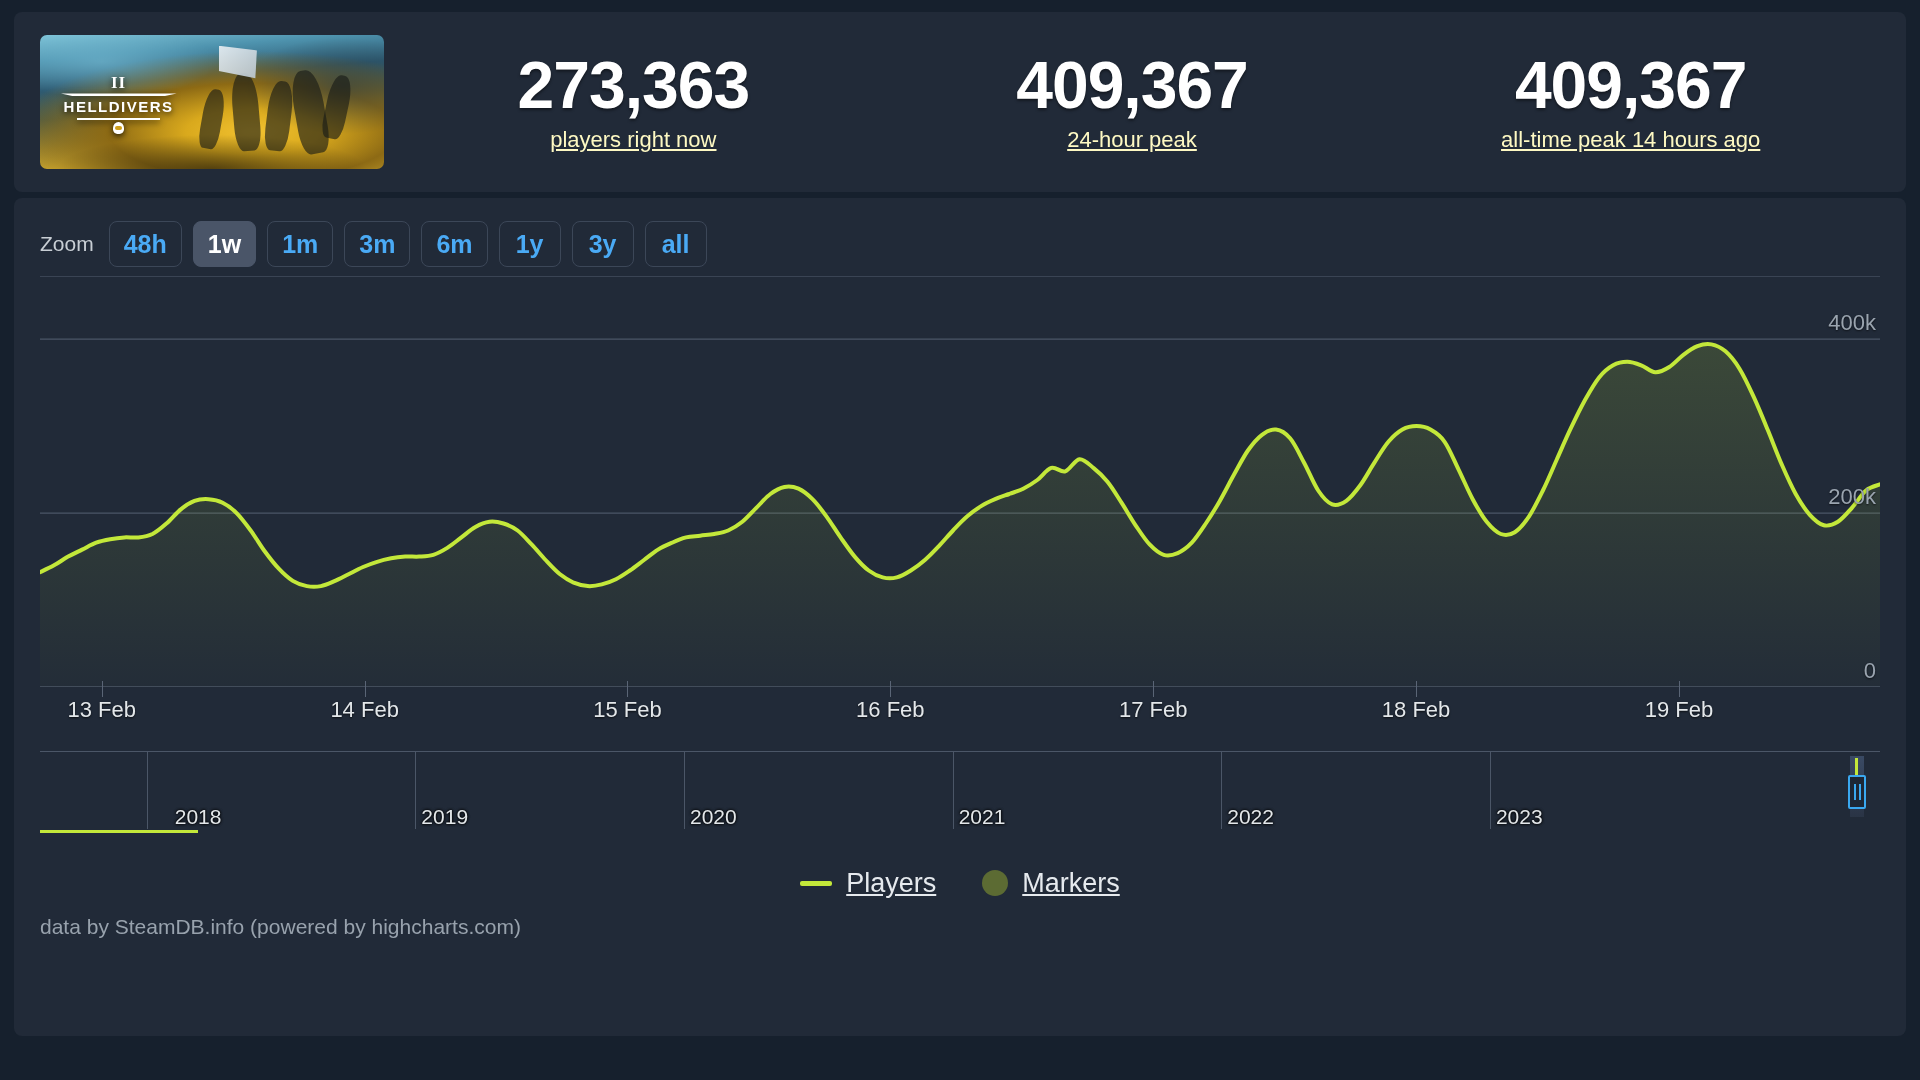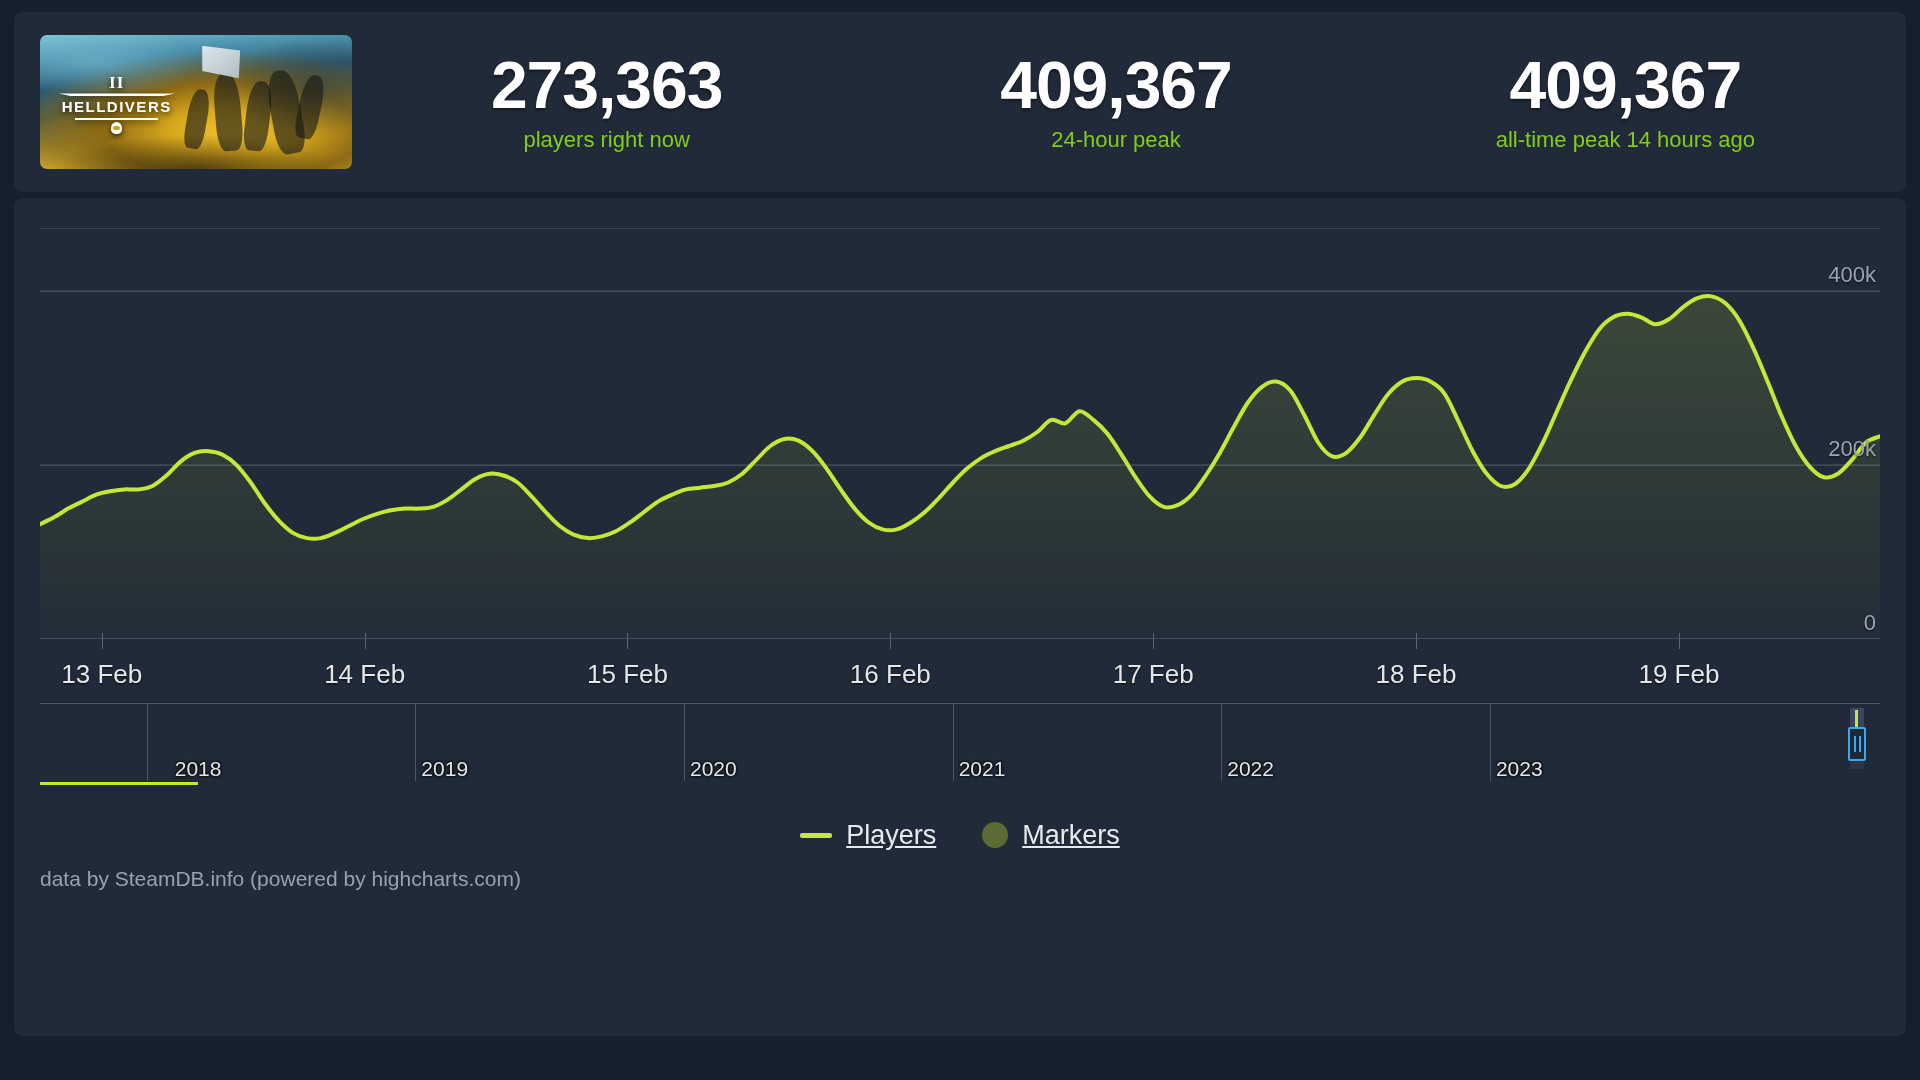--- a/index.html
+++ b/index.html
@@ -15,21 +15,21 @@
   .header-card {
     background: #212a38;
     border-radius: 8px;
     height: 180px;
     display: flex;
     align-items: center;
     padding: 0 26px;
     gap: 0;
   }
   .game-banner {
-    width: 312px; height: 134px;
+    width: 344px; height: 134px;
     border-radius: 7px;
     flex: 0 0 auto;
     position: relative;
     overflow: hidden;
     background:
       radial-gradient(ellipse 70% 60% at 62% 72%, #f2c230 0%, #d9a91d 28%, #8d6a14 60%, rgba(60,48,14,0) 100%),
       linear-gradient(175deg, #7fc4d8 0%, #4e93ae 16%, #2d5a72 34%, #4b5c4a 52%, #9b8530 70%, #d8ae2c 88%, #e8c340 100%);
   }
   .banner-haze {
     position: absolute; inset: 0;
@@ -95,21 +95,21 @@
     width:7px; height:4px; background:#cf9f1d; border-radius:2px;
   }
 
   .stats { display: flex; flex: 1 1 auto; align-items: flex-start; }
   .stat { flex: 1 1 0; text-align: center; }
   .stat-value {
     font-size: 66px; font-weight: bold; color: #ffffff;
     letter-spacing: -1px; line-height: 1.05;
     text-shadow: 0 2px 3px rgba(0,0,0,.45);
   }
-  .stat-label { font-size: 22px; color: #84cc16; margin-top: 6px; }
+  .stat-label { font-size: 22px; color: #fef9c3; margin-top: 6px; text-decoration: underline; }
 
   .watermark {
     text-align: right;
     font-style: italic;
     font-size: 20px;
     color: #8d98a5;
     padding: 6px 24px 0 0;
     letter-spacing: .2px;
   }
 
@@ -155,23 +155,23 @@
     font-size: 22px; color: #9aa4af;
     text-shadow: 0 1px 2px rgba(0,0,0,.6);
   }
 
   .xaxis {
     position: relative;
     height: 52px;
     margin-top: 2px;
   }
   .xtick {
-    position: absolute; top: 18px;
+    position: absolute; top: 8px;
     transform: translateX(-50%);
-    font-size: 26px; color: #e3e7ea;
+    font-size: 22px; color: #e3e7ea;
     text-shadow: 0 1px 2px rgba(0,0,0,.7);
     white-space: nowrap;
   }
 
   .navigator {
     position: relative;
     height: 92px;
     margin-top: 10px;
     border-top: 1px solid #4b5667;
   }
@@ -266,20 +266,33 @@
       <div class="stat">
         <div class="stat-value">409,367</div>
         <div class="stat-label">all-time peak 14 hours ago</div>
       </div>
     </div>
   </div>
 
 
   <div class="chart-card">
 
+    <div class="zoom-row">
+      <span class="zoom-label">Zoom</span>
+      <div id="zoom-buttons" style="display:flex; gap:11px;">
+          <div class="zoom-btn">48h</div>
+          <div class="zoom-btn active">1w</div>
+          <div class="zoom-btn">1m</div>
+          <div class="zoom-btn">3m</div>
+          <div class="zoom-btn">6m</div>
+          <div class="zoom-btn">1y</div>
+          <div class="zoom-btn">3y</div>
+          <div class="zoom-btn">all</div>
+        </div>
+    </div>
 
     <div class="chart-sep"></div>
 
     <div class="plot-wrap">
       <svg class="plot-svg" viewBox="0 0 1840 400" preserveAspectRatio="none">
         <defs>
           <linearGradient id="areaFill" x1="0" y1="0" x2="0" y2="1">
             <stop offset="0%" stop-color="#c3e83a" stop-opacity="0.16"></stop>
             <stop offset="100%" stop-color="#c3e83a" stop-opacity="0.015"></stop>
           </linearGradient>

